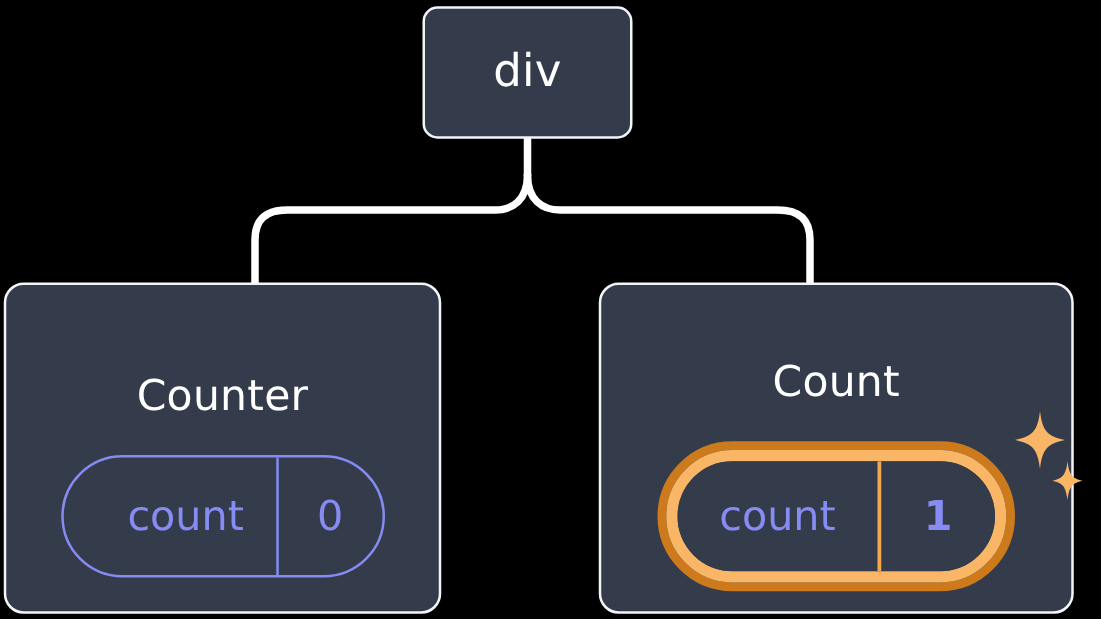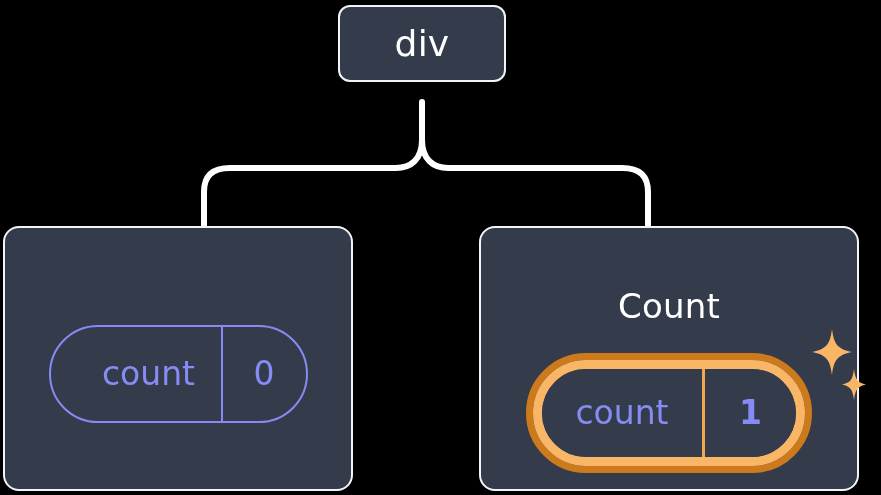--- a/index.html
+++ b/index.html
@@ -40,21 +40,21 @@
     border-radius: 14px;
     display: flex;
     flex-direction: column;
     align-items: center;
     justify-content: center;
   }
   .node-root {
     left: 338px;
     top: 5px;
     width: 168px;
-    height: 77px;
+    height: 106px;
     border-radius: 12px;
   }
   .node-left {
     left: 3px;
     top: 226px;
     width: 350px;
     height: 265px;
     border-radius: 16px;
   }
   .node-right {
@@ -177,20 +177,21 @@
     <path d="M 422 140 C 422 160 410 168 396 168 L 230 168 C 212 168 204 176 204 192 L 204 226" stroke="#ffffff" stroke-width="6" stroke-linecap="round" stroke-linejoin="round"></path>
 
     <path d="M 422 140 C 422 160 434 168 448 168 L 622 168 C 640 168 648 176 648 192 L 648 226" stroke="#ffffff" stroke-width="6" stroke-linecap="round" stroke-linejoin="round"></path>
   </svg>
 
   <div class="node node-root">
     <span class="node-title">div</span>
   </div>
 
   <div class="node node-left">
+    <span class="node-title">Counter</span>
 
     <div class="pill-wrap">
       <div class="pill">
         <div class="cell cell-key">count</div>
         <div class="cell cell-val">0</div>
       </div>
     </div>
   </div>
 
   <div class="node node-right">

